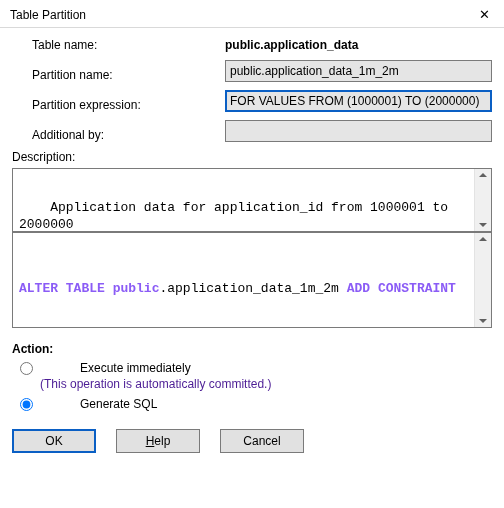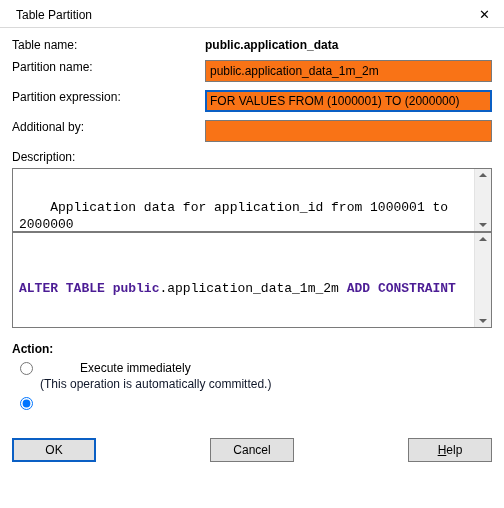--- a/index.html
+++ b/index.html
@@ -10,52 +10,53 @@
     color: #000;
     background: #fff;
     width: 504px;
     height: 508px;
     overflow: hidden;
   }
   .titlebar {
     display: flex;
     align-items: center;
     justify-content: space-between;
-    padding: 6px 8px 4px 16px;
+    padding: 6px 8px 4px 10px;
     border-bottom: 1px solid #d9d9d9;
   }
   .close-x {
     font-size: 13px;
     line-height: 1;
     padding: 2px 6px;
     font-family: Arial, sans-serif;
   }
   .content {
     padding: 10px 12px 8px 12px;
   }
   .row {
     display: flex;
-    align-items: flex-start;
+    align-items: flex-end;
     margin-bottom: 8px;
+    margin-left: 20px;
   }
   .row .lbl {
     width: 176px;
     flex: 0 0 176px;
   }
   .row .val { flex: 1; padding-left: 17px; }
   .bold { font-weight: 700; }
   input.textfield {
     width: 100%;
     height: 22px;
     border: 1px solid #7a7a7a;
     padding: 2px 4px;
     font-family: inherit;
     font-size: 12px;
     outline: none;
-    background: #f97316;
+    background: #e5e5e5;
   }
   input.textfield.focused {
     border: 1px solid #0a5fc4;
     box-shadow: 0 0 0 1px #0a5fc4 inset;
   }
   .section-label { margin: 4px 0 4px 0; }
   .textarea {
     width: 100%;
     border: 1px solid #7a7a7a;
     background: #fff;
@@ -82,41 +83,41 @@
     justify-content: space-between;
   }
   .scroll-arrow {
     width: 0; height: 0;
     border-left: 4px solid transparent;
     border-right: 4px solid transparent;
     margin: 4px 0;
   }
   .scroll-arrow.up { border-bottom: 4px solid #606060; }
   .scroll-arrow.down { border-top: 4px solid #606060; }
-  .kw { color: #4c1d95; font-weight: 700; }
+  .kw { color: #8b5cf6; font-weight: 700; }
   .action-block { margin-top: 14px; }
   .action-title { font-weight: 700; margin-bottom: 5px; }
   .radio-row {
     display: flex;
     align-items: center;
     padding-left: 8px;
     margin-bottom: 2px;
     gap: 41px;
   }
   .radio-row input[type=radio] { margin: 0 6px 0 0; }
   .hint {
     padding-left: 28px;
     margin-bottom: 6px;
-    color: #0f172a;
+    color: #4c1d95;
   }
   .button-row {
     display: flex;
-    justify-content: space-between;
-    gap: 32px;
-    margin-top: 28px;
+    justify-content: flex-start;
+    gap: 20px;
+    margin-top: 18px;
   }
   .btn {
     min-width: 84px;
     height: 24px;
     border: 1px solid #7a7a7a;
     background: #e1e1e1;
     font-family: inherit;
     font-size: 12px;
     cursor: pointer;
     padding: 0 8px;
@@ -187,22 +188,23 @@
     <div class="action-title">Action:</div>
 
     <label class="radio-row">
       <input type="radio" name="act" style="">
       <span>Execute immediately</span>
     </label>
     <div class="hint">(This operation is automatically committed.)</div>
 
     <label class="radio-row">
       <input type="radio" name="act" checked="" style="">
+      <span>Generate SQL</span>
     </label>
   </div>
 
   <div class="button-row">
     <button class="btn default">OK</button>
+    <button class="btn"><span class="u">H</span><span>elp</span></button>
     <button class="btn">Cancel</button>
-    <button class="btn"><span class="u">H</span><span>elp</span></button>
   </div>
 
 </div>
 
 </body></html>

